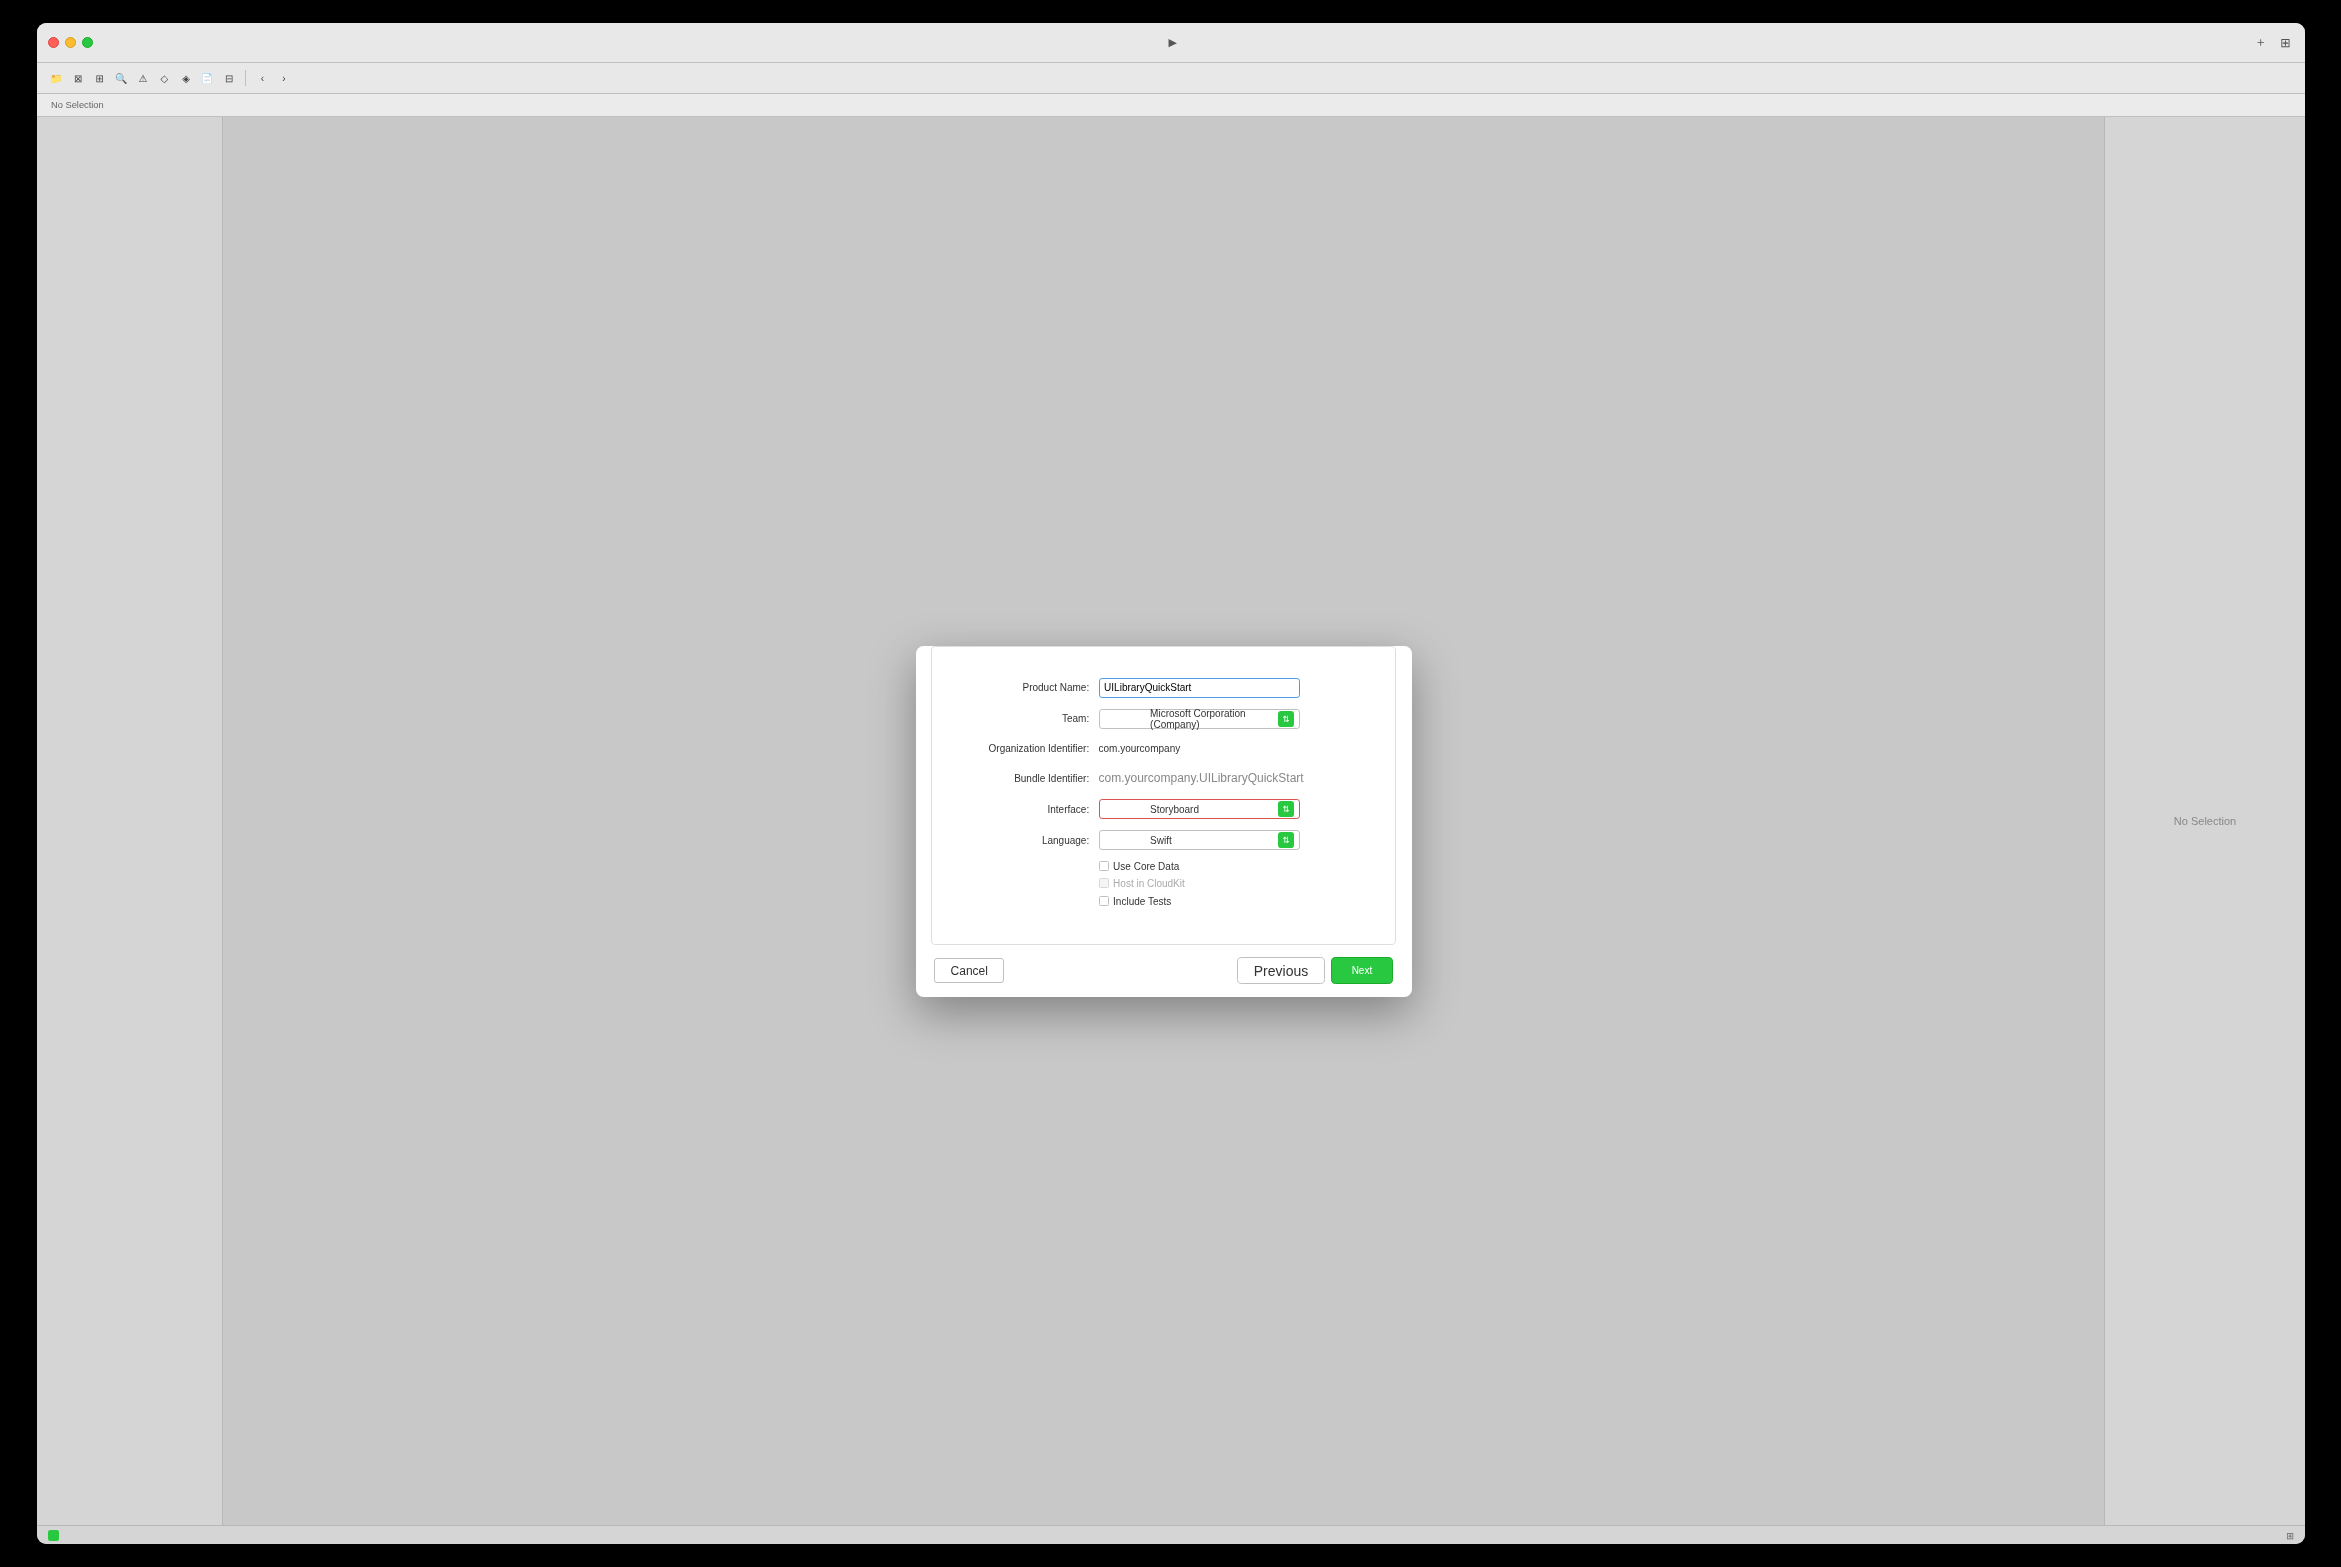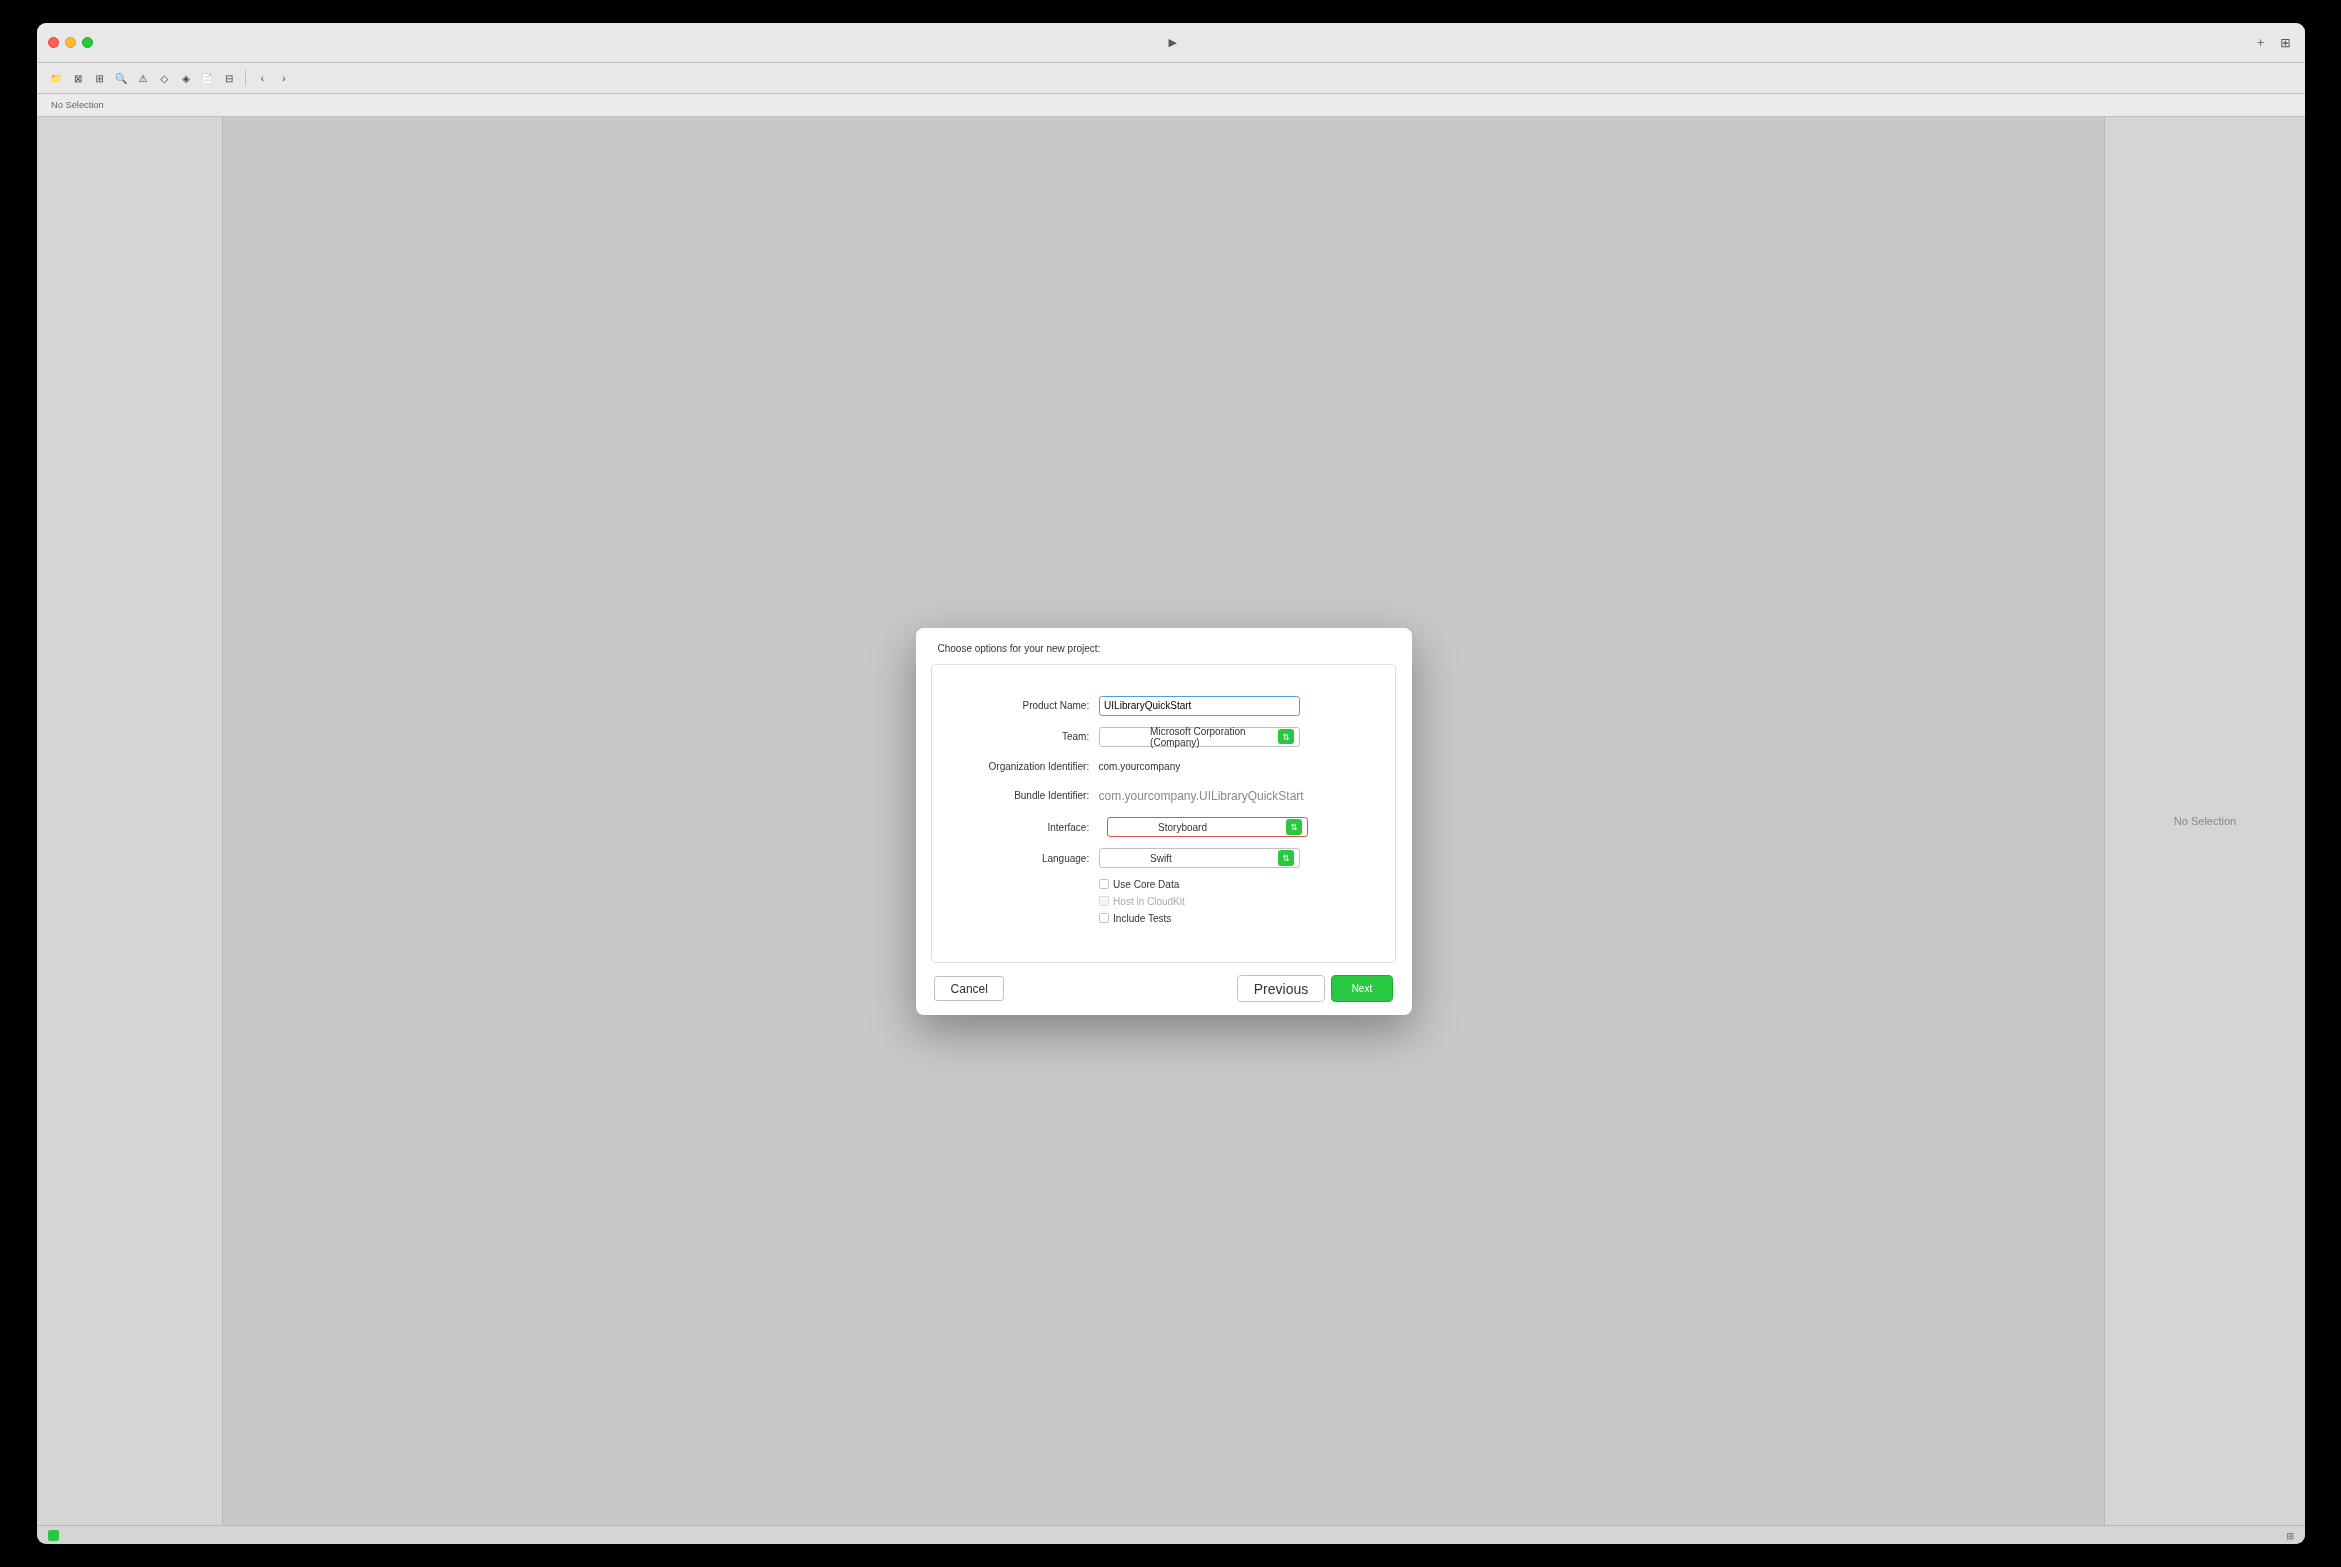--- a/index.html
+++ b/index.html
@@ -227,21 +227,20 @@
       font-size: 10px;
       background: #fff;
       display: flex;
       align-items: center;
       justify-content: space-between;
       cursor: pointer;
     }
 
     .select-highlighted {
       border: 1.5px solid #d9534f !important;
-      margin-left: 8px;
     }
 
     .select-value {
       font-size: 10px;
       color: #333;
       padding-left: 46px;
     }
 
     .select-arrow {
       width: 15.5px;
@@ -412,21 +411,20 @@
     <span class="breadcrumb-text">No Selection</span>
   </div>
 
   <div class="content-area">
     <div class="sidebar"></div>
 
     <div class="main-area">
 
       <div class="modal-overlay">
         <div class="modal">
-          <div class="modal-header">Choose options for your new project:</div>
 
           <div class="modal-body">
 
             <div class="form-row">
               <div class="form-label">Product Name:</div>
               <div class="form-control">
                 <input class="text-input" type="text" value="UILibraryQuickStart" style="">
               </div>
             </div>
 

